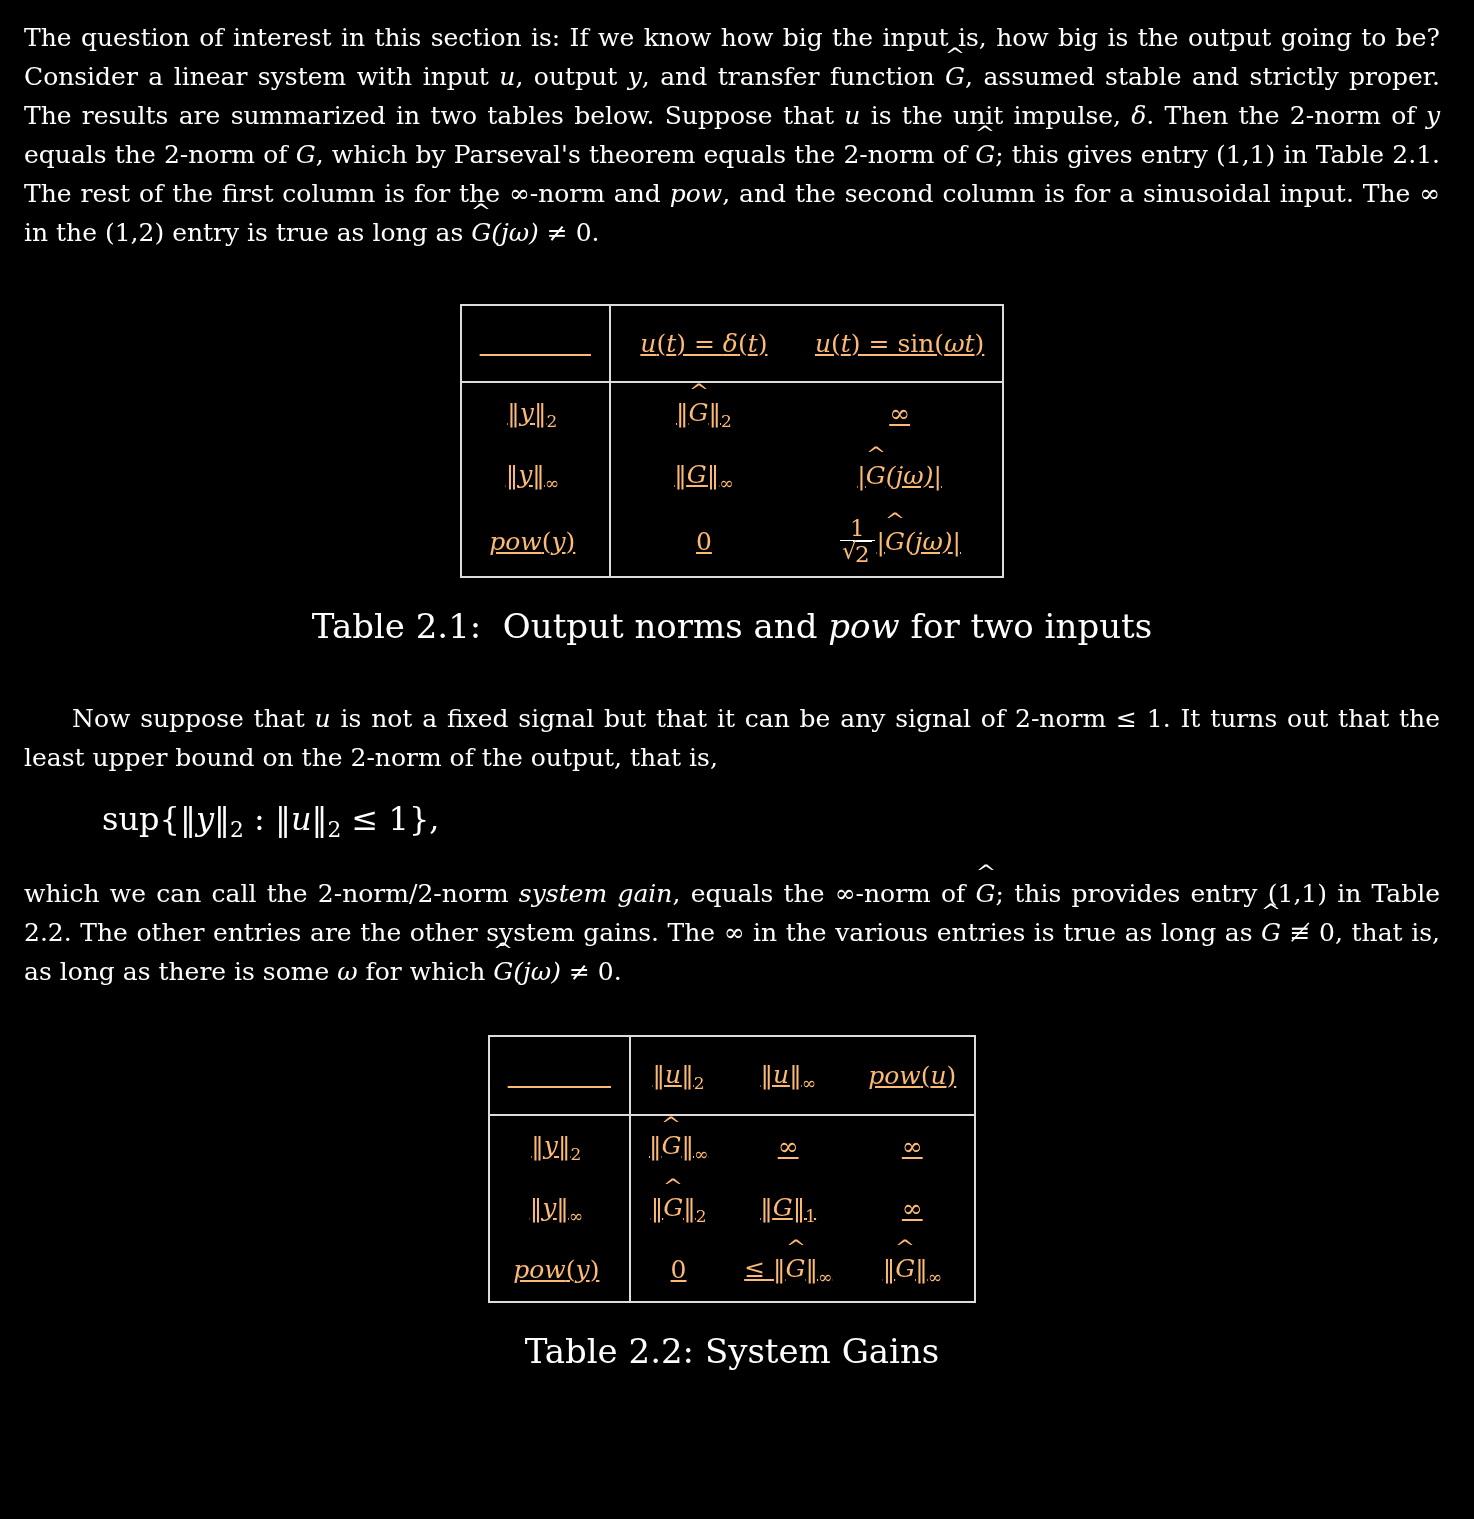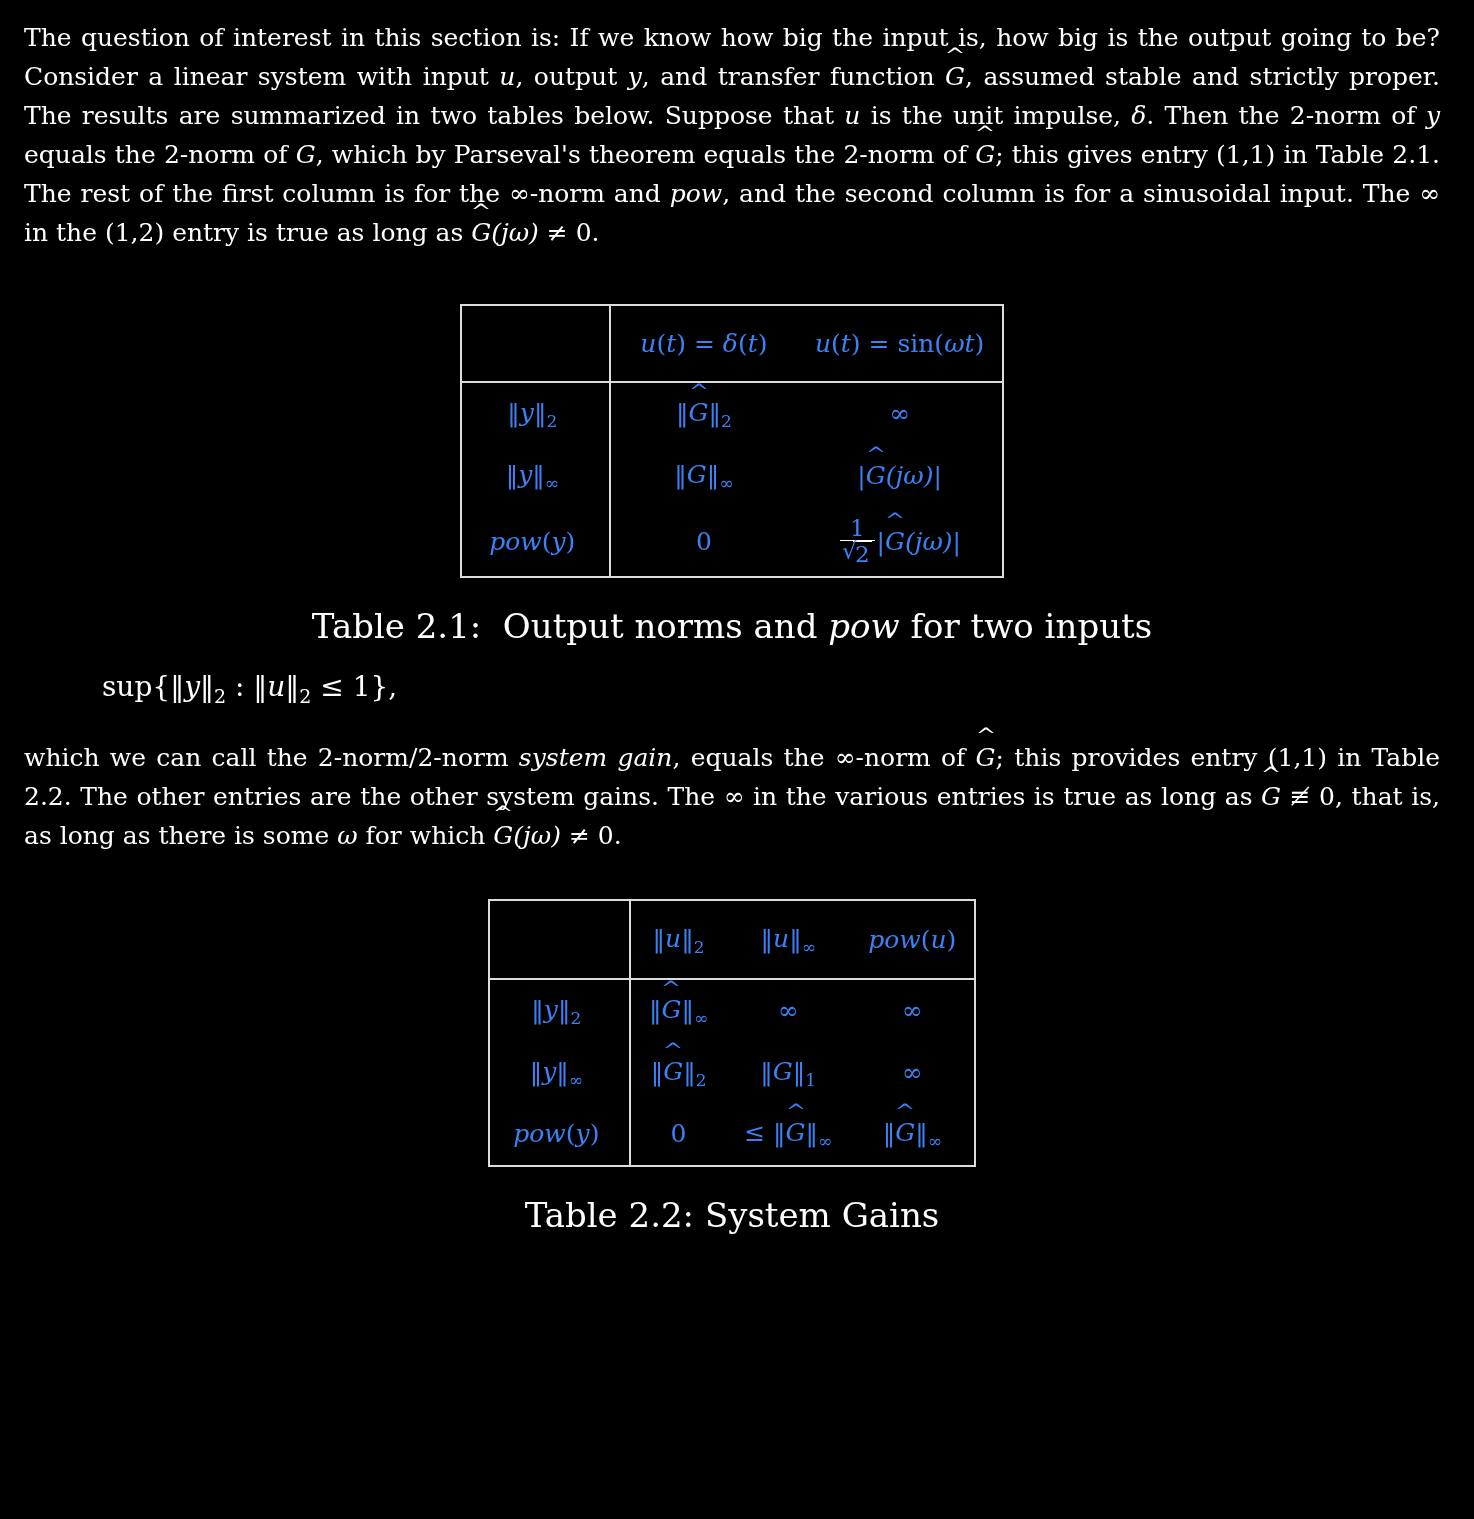--- a/index.html
+++ b/index.html
@@ -64,31 +64,32 @@
     top: -0.62em;
     left: 50%;
     transform: translateX(-50%) scaleX(1.15);
     font-style: normal;
     font-size: 0.85em;
     line-height: 1;
   }
   .displaymath {
     margin: 12px 0 26px 0;
     padding-left: 78px;
-    font-size: 28px;
+    font-size: 32px;
   }
   
   .table-block {
     margin: 52px 0 0 0;
     text-align: center;
   }
   table.norm-table {
     border-collapse: collapse;
     margin: 8px auto;
-    color: #3b82f6;
+    color: #fdba74;
+    text-decoration: underline;
   }
   table.norm-table td {
     border: 2px solid #dcdcdc;
     padding: 10px 18px;
     text-align: center;
     vertical-align: middle;
     font-size: 25px;
     white-space: nowrap;
   }
   table.norm-table td.rowhead {
@@ -217,20 +218,21 @@
           <span class="frac"><span class="num">1</span><span class="den"><span class="sqrt"><span class="rad">2</span></span></span></span><span class="norm">|</span><span class="hat-wrap">G</span><span class="math">(jω)</span><span class="norm">|</span>
         </td>
       </tr>
     </tbody>
       </table>
     <div class="caption">
       Table 2.1:&nbsp; Output norms and <span class="math">pow</span> for two inputs
     </div>
   </div>
 
+  <p class="body-text indent" style="margin-top:46px;"><span>Now suppose that </span><span class="math">u</span><span> is not a fixed signal but that it can be any signal of 2-norm </span><span class="mathup">≤</span><span> 1. It turns out that the least upper bound on the 2-norm of the output, that is,</span></p>
 
   <div class="displaymath">
     <span class="mathup">sup{</span><span class="norm">‖</span><span class="math">y</span><span class="norm">‖</span><sub>2</sub><span class="mathup"> : </span><span class="norm">‖</span><span class="math">u</span><span class="norm">‖</span><sub>2</sub><span class="mathup"> ≤ 1},</span>
   </div>
 
   <p class="body-text"><span>which we can call the 2-norm/2-norm </span><em class="math">system gain</em><span>, equals the </span><span class="mathup">∞</span><span>-norm of </span><span class="hat-wrap">G</span><span>; this provides entry (1,1) in Table 2.2. The other entries are the other system gains. The </span><span class="mathup">∞</span><span> in the various entries is true as long as </span><span class="hat-wrap">G</span> <span class="mathup">≢</span><span> 0, that is, as long as there is some </span><span class="math">ω</span><span> for which </span><span class="hat-wrap">G</span><span class="math">(jω)</span> <span class="mathup">≠</span><span> 0.</span></p>
 
   <div class="table-block" style="margin-top:44px;">
     <table class="norm-table t2">
       <tbody>

